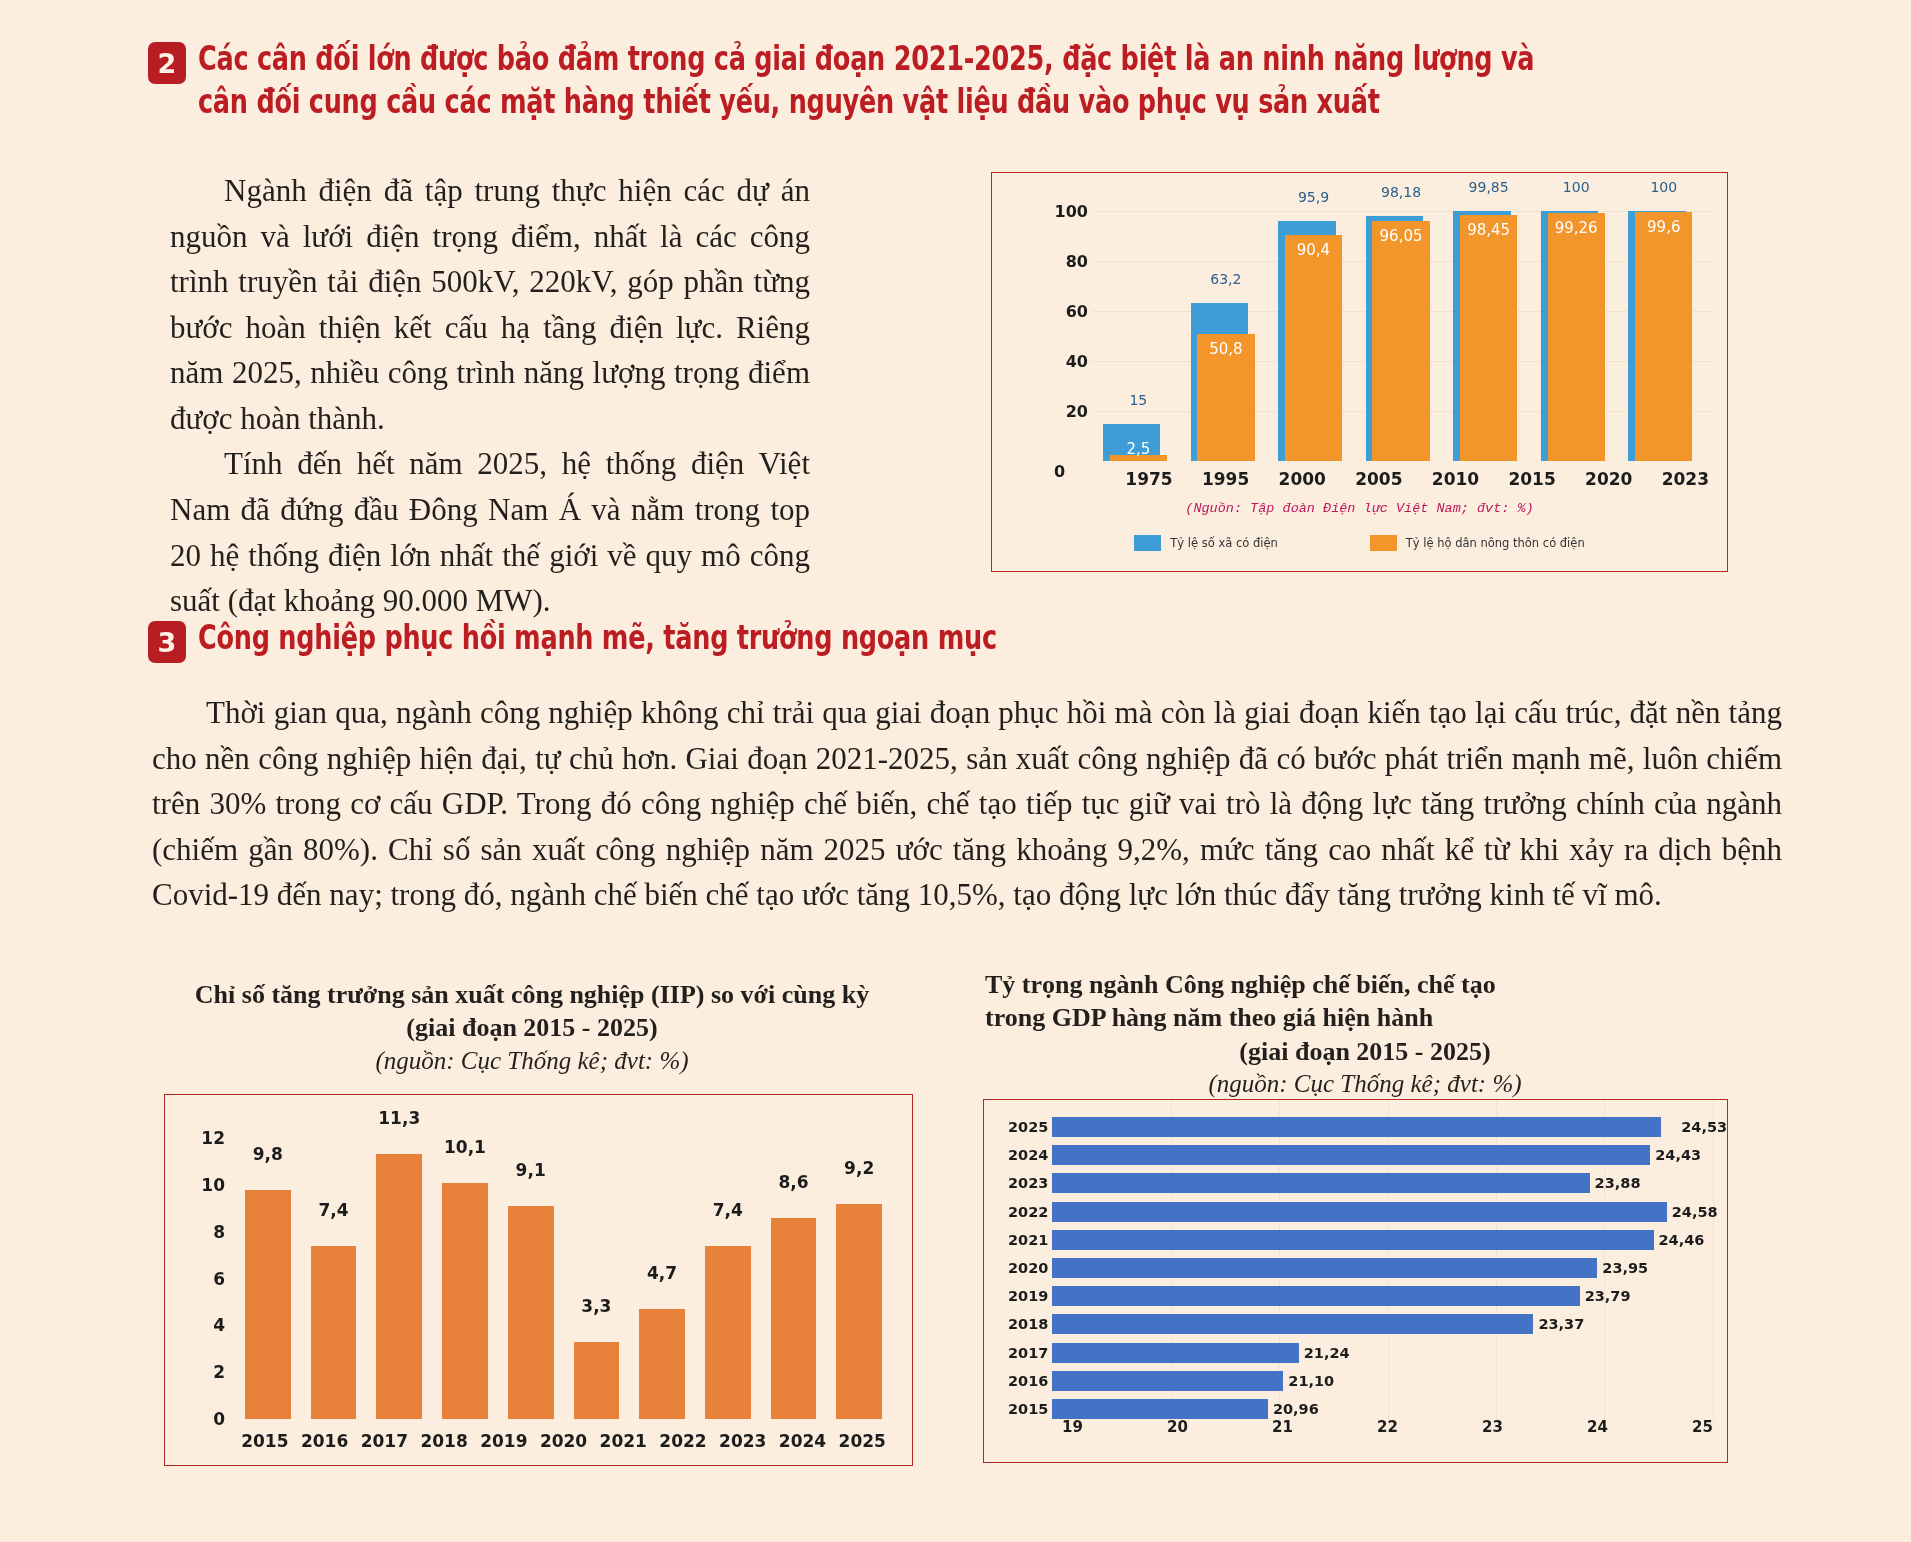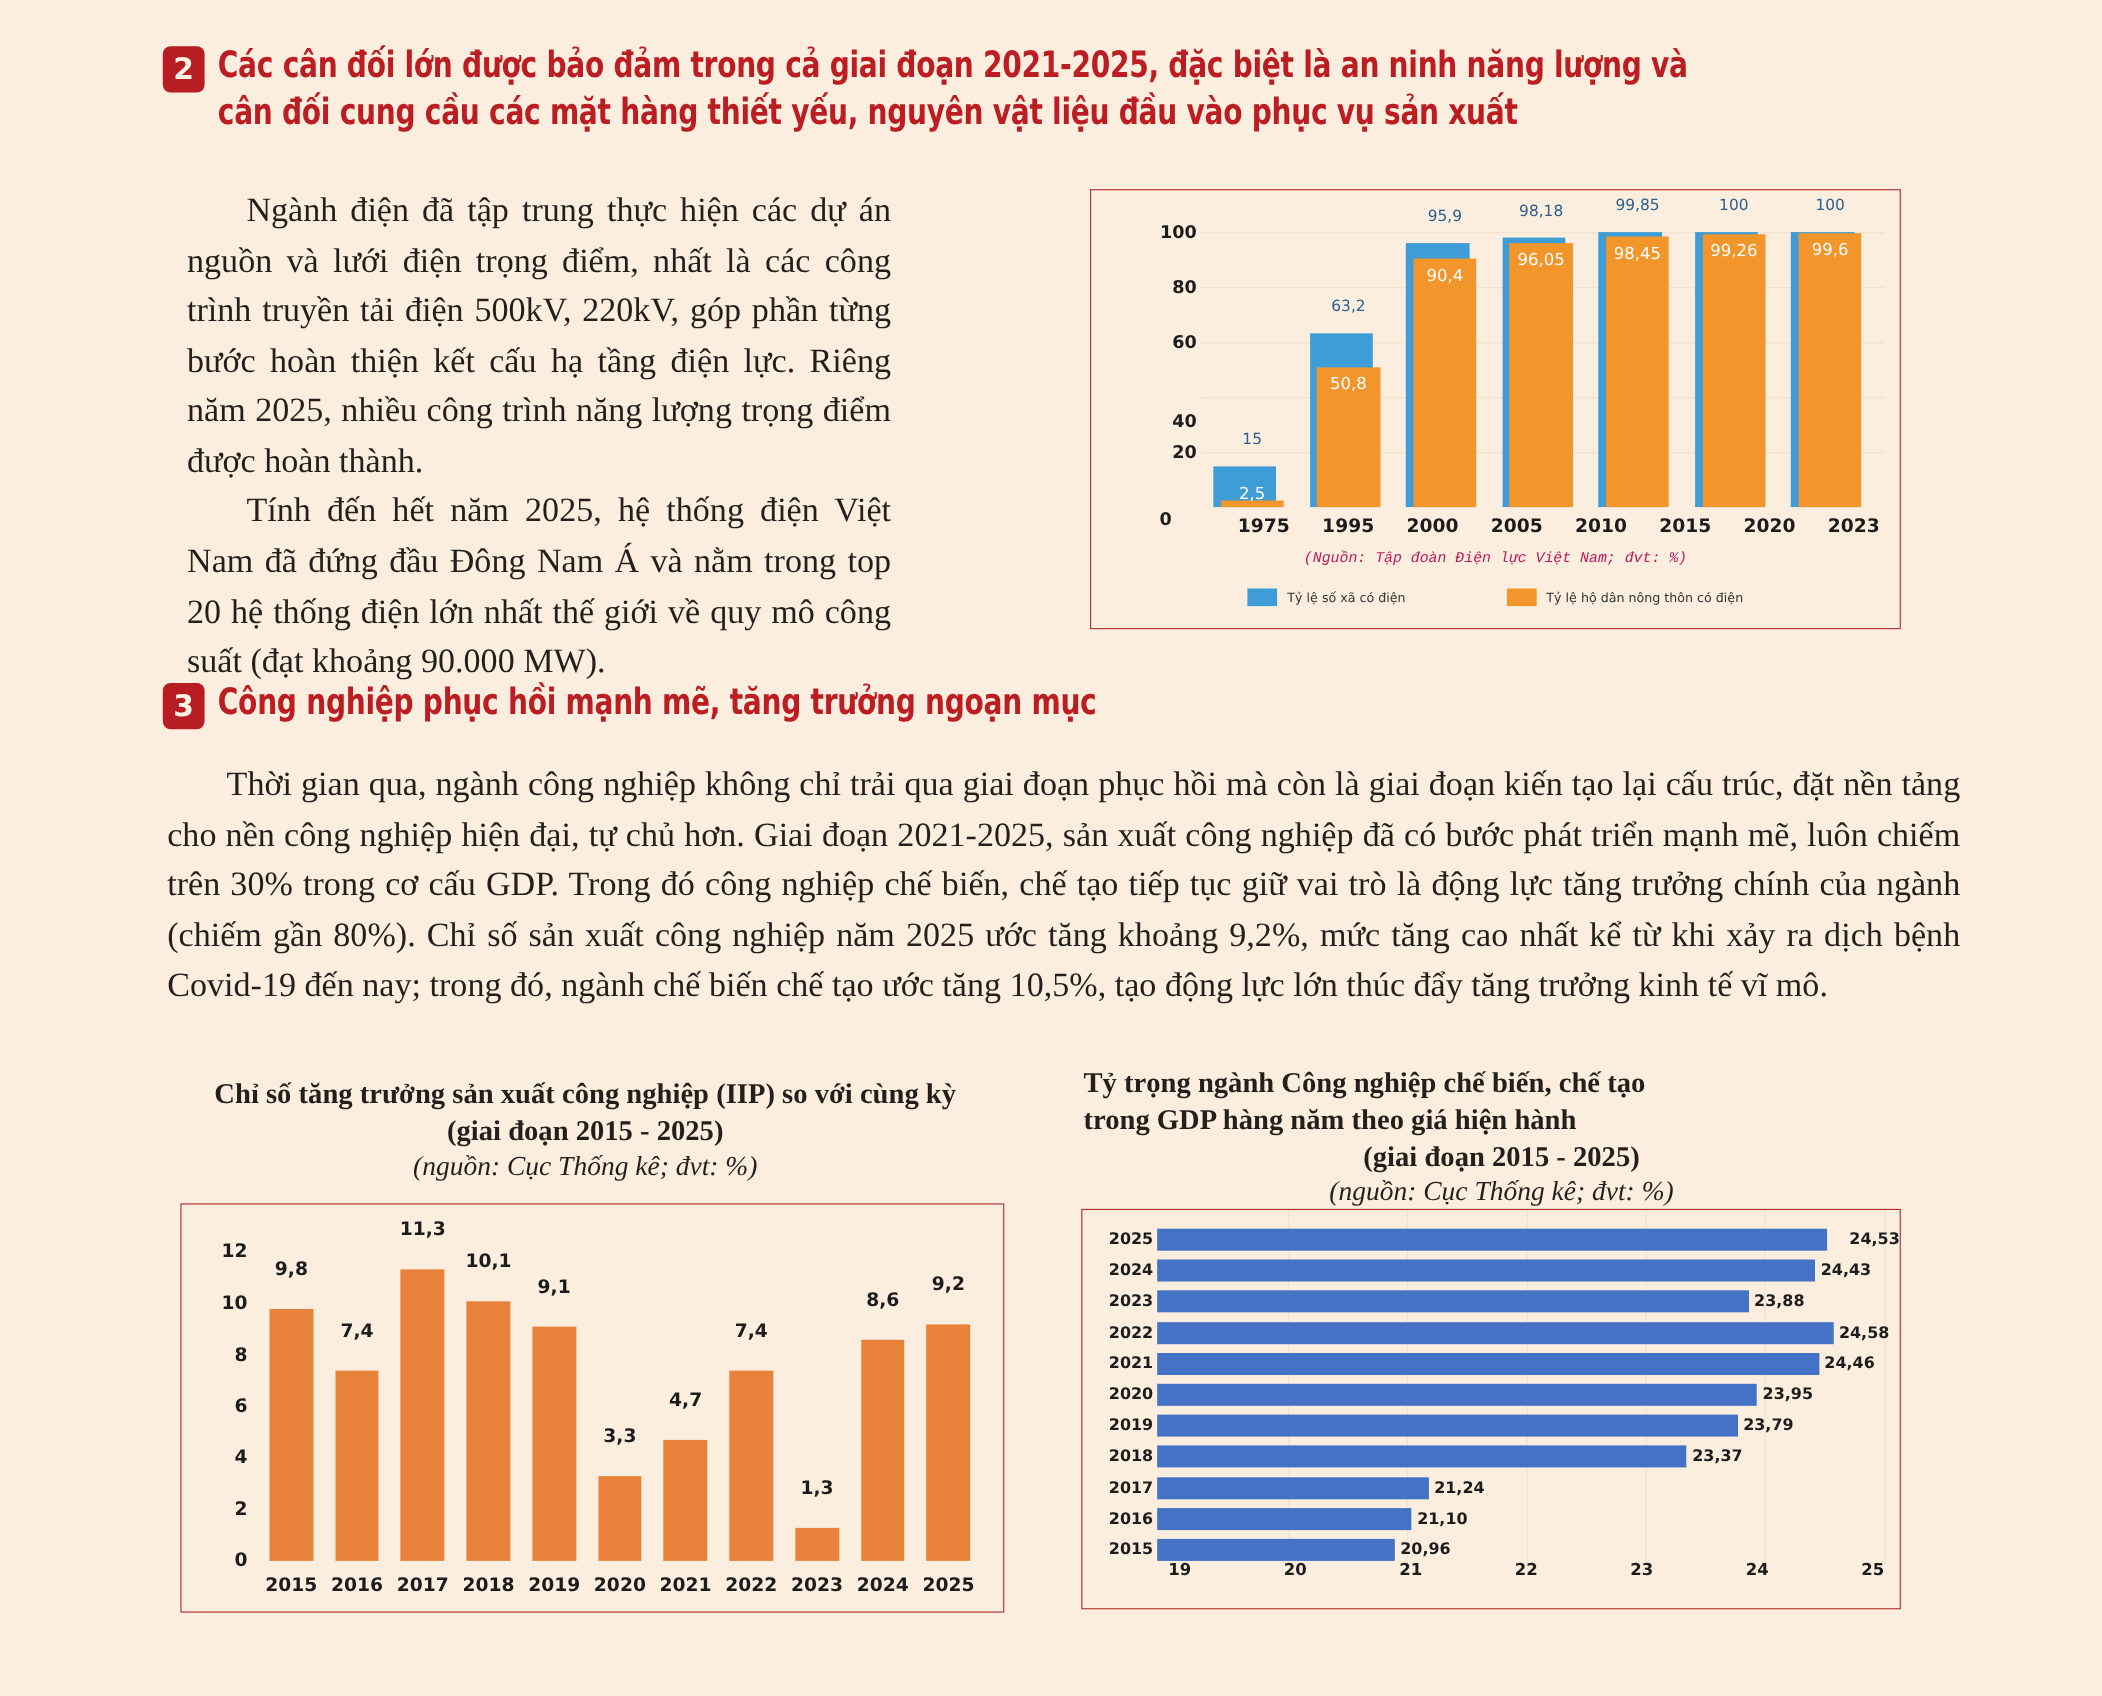--- a/index.html
+++ b/index.html
@@ -239,21 +239,21 @@
   <p>Ngành điện đã tập trung thực hiện các dự án nguồn và lưới điện trọng điểm, nhất là các công trình truyền tải điện 500kV, 220kV, góp phần từng bước hoàn thiện kết cấu hạ tầng điện lực. Riêng năm 2025, nhiều công trình năng lượng trọng điểm được hoàn thành.</p>
   <p>Tính đến hết năm 2025, hệ thống điện Việt Nam đã đứng đầu Đông Nam Á và nằm trong top 20 hệ thống điện lớn nhất thế giới về quy mô công suất (đạt khoảng 90.000 MW).</p>
 </div>
 
 <div class="panel" id="panel-elec">
   <div id="elec-plot">
     <div class="elec-yaxis" id="elec-axis">
         <div class="elec-grid" style="top: 81.4815%;"></div>
         <div class="elec-ytick" style="top: 81.4815%;">20</div>
         <div class="elec-grid" style="top: 62.963%;"></div>
-        <div class="elec-ytick" style="top: 62.963%; margin-top: 22px;">40</div>
+        <div class="elec-ytick" style="top: 62.963%;">40</div>
         <div class="elec-grid" style="top: 44.4444%;"></div>
         <div class="elec-ytick" style="top: 44.4444%;">60</div>
         <div class="elec-grid" style="top: 25.9259%;"></div>
         <div class="elec-ytick" style="top: 25.9259%;">80</div>
         <div class="elec-grid" style="top: 7.40741%;"></div>
         <div class="elec-ytick" style="top: 7.40741%;">100</div>
       </div>
     <div class="elec-bars" id="elec-bars">
         <div class="elec-group">
           <div class="elec-blue" style="height: 13.8889%; background: rgb(62, 156, 214);"></div>
@@ -383,24 +383,20 @@
         </div>
         <div class="iip-col">
           <div class="iip-bar" style="height: 36.4341%; background: rgb(232, 130, 58);"></div>
           <div class="iip-val" style="bottom: 36.4341%;">4,7</div>
         </div>
         <div class="iip-col">
           <div class="iip-bar" style="height: 57.3643%; background: rgb(232, 130, 58);"></div>
           <div class="iip-val" style="bottom: 57.3643%;">7,4</div>
         </div>
         <div class="iip-col">
-          <div class="iip-bar" style="height: 10.0775%; background: rgb(232, 130, 58);"></div>
-          <div class="iip-val" style="bottom: 10.0775%;">1,3</div>
-        </div>
-        <div class="iip-col">
           <div class="iip-bar" style="height: 66.6667%; background: rgb(232, 130, 58);"></div>
           <div class="iip-val" style="bottom: 66.6667%;">8,6</div>
         </div>
         <div class="iip-col">
           <div class="iip-bar" style="height: 71.3178%; background: rgb(232, 130, 58);"></div>
           <div class="iip-val" style="bottom: 71.3178%;">9,2</div>
         </div>
       </div>
   </div>
   <div id="iip-xaxis">

